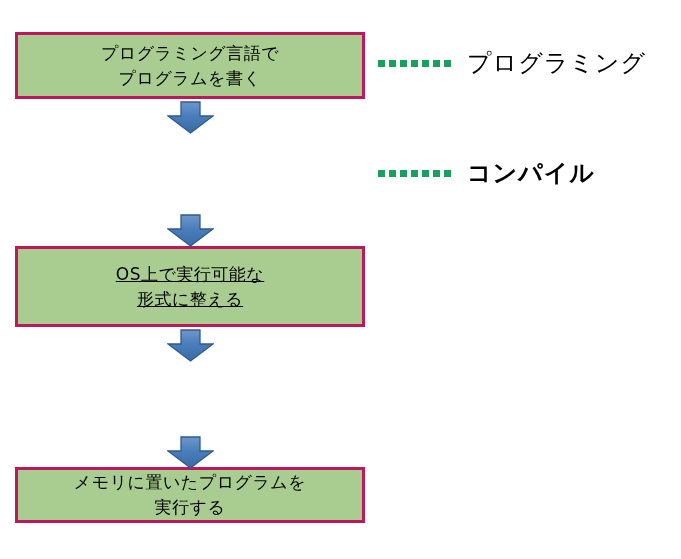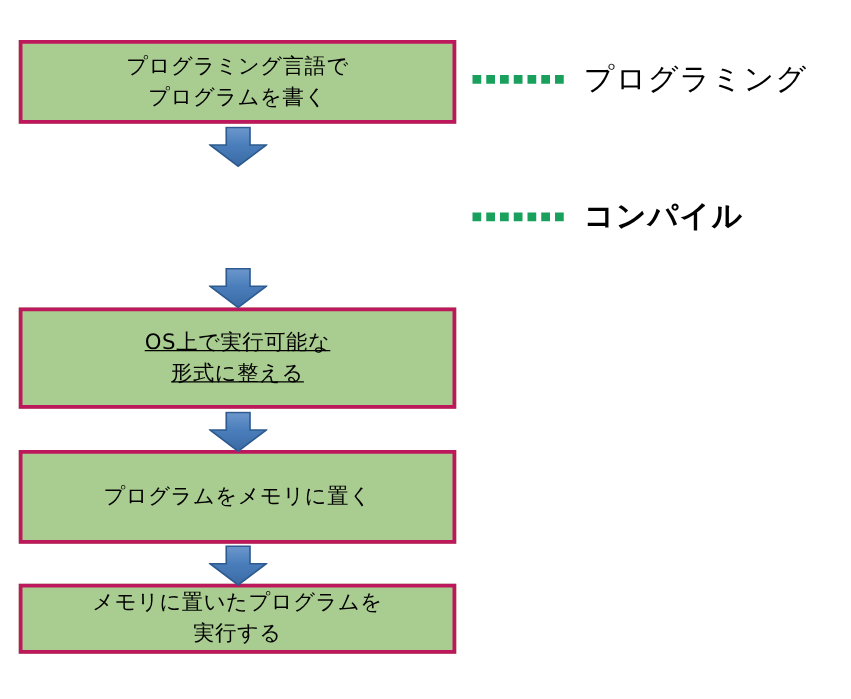--- a/index.html
+++ b/index.html
@@ -90,23 +90,20 @@
     <span class="step-label">プログラミング言語で
 プログラムを書く</span>
   </div>
 
 
   <div class="step-box" style="top:246px;height:81px;text-decoration:underline;">
     <span class="step-label">OS上で実行可能な
 形式に整える</span>
   </div>
 
-  <div class="step-box" style="top:360px;height:75px;">
-    <span class="step-label">プログラムをメモリに置く</span>
-  </div>
 
   <div class="step-box" style="top:467px;height:56px;">
     <span class="step-label">メモリに置いたプログラムを
 実行する</span>
   </div>
 
   <div class="arrow" style="top:101px;">
     <svg viewBox="0 0 47 33" xmlns="http://www.w3.org/2000/svg">
       <defs>
         <linearGradient id="ag1" x1="0" y1="0" x2="0" y2="1">

